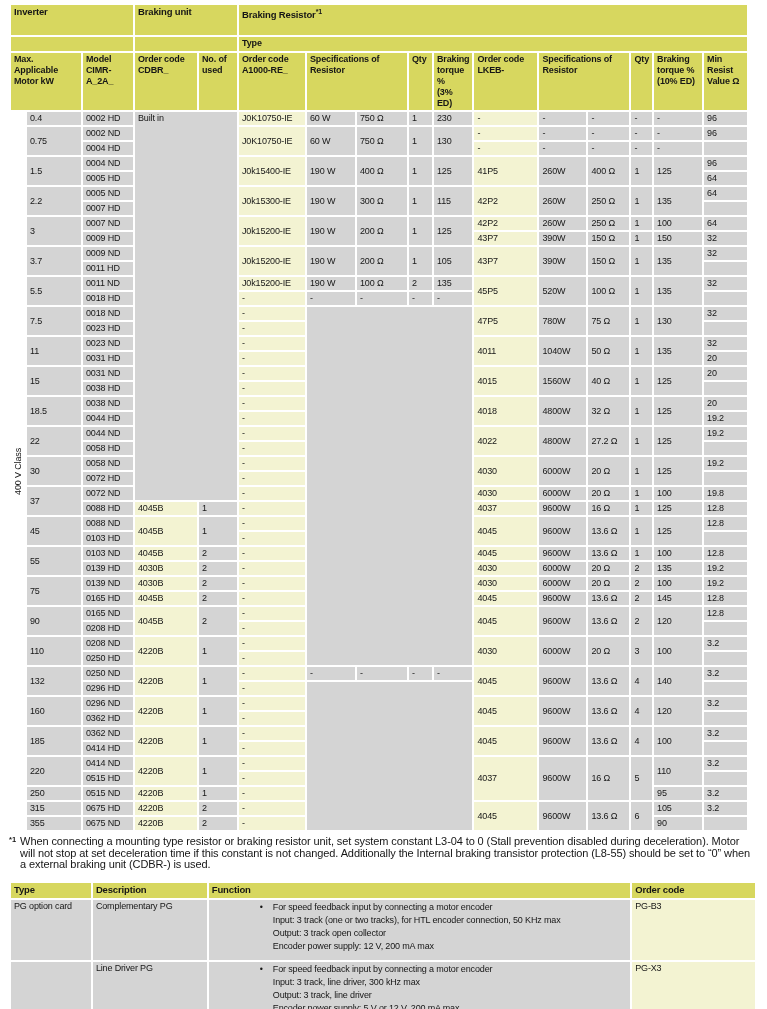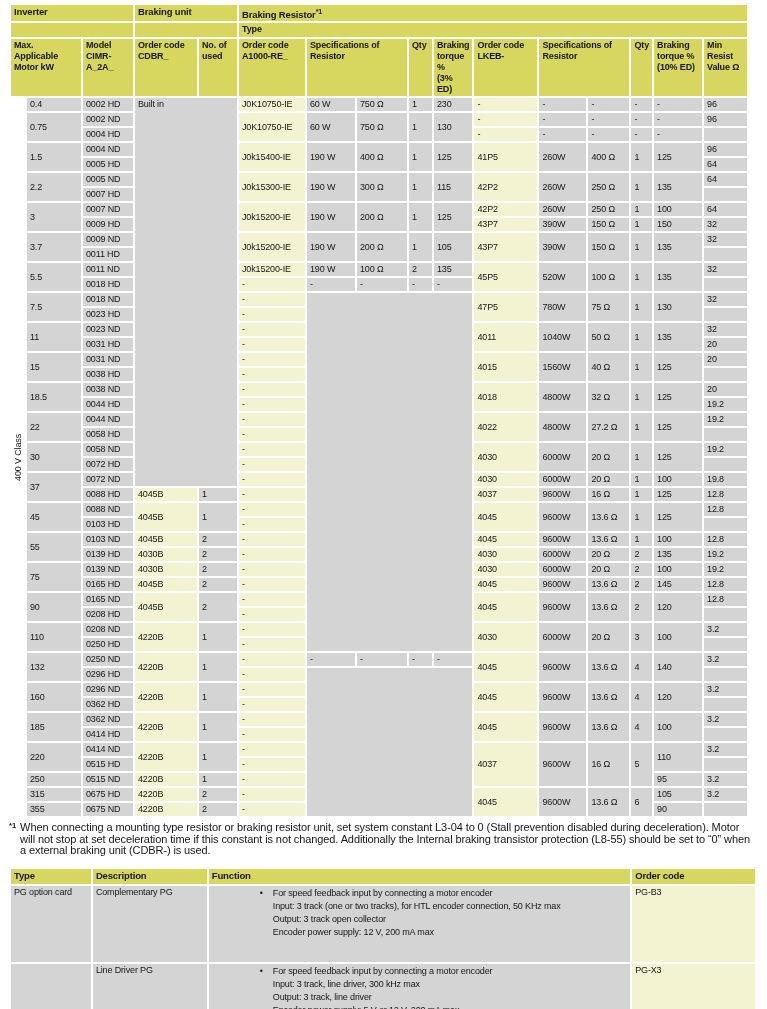--- a/index.html
+++ b/index.html
@@ -14,21 +14,21 @@
     font-family:"Liberation Sans",sans-serif;color:var(--ink);
   }
   table{border-collapse:separate;border-spacing:2px;table-layout:fixed;}
   th,td{overflow:hidden;}
   th{
     background:var(--olive);font-size:9px;font-weight:bold;text-align:left;
     padding:1px 3px;white-space:pre-line;vertical-align:top;line-height:11px;
     letter-spacing:-0.15px;
   }
   thead tr.h1 th{font-size:9.5px;}
-  thead tr.h1{height:16px;}
+  thead tr.h1{height:30px;}
   thead tr.h2{height:14px;}
   thead tr.h3{height:46px;}
   td{
     background:var(--gray);font-size:9px;padding:1px 3px;line-height:11px;
     white-space:nowrap;vertical-align:middle;letter-spacing:-0.15px;
   }
   #main-table tbody tr{height:13px;}
   td.y{background:var(--yellow);}
   td.w{background:#ffffff;}
   td.top{vertical-align:top;}
@@ -36,21 +36,21 @@
   .rotlab{
     writing-mode:vertical-rl;transform:rotate(180deg);
     margin:0 auto;font-size:9px;white-space:nowrap;line-height:13px;
   }
   sup{font-size:7px;font-weight:bold;}
   #footnote{display:flex;margin:4px 0 10px 0;width:748px;}
   #footnote .mark{font-size:7.5px;font-weight:bold;vertical-align:top;margin:-1px 4px 0 0;flex:0 0 auto;}
   #footnote .txt{font-size:11px;line-height:11.5px;letter-spacing:-0.1px;}
   #section-heading{font-size:11.5px;font-weight:bold;margin:2px 0 6px 0;}
   #section-heading .circ{font-weight:bold;margin-right:3px;font-size:12px;}
-  #feedback-table tbody tr{height:76px;}
+  #feedback-table tbody tr{height:60px;}
   #feedback-table td{vertical-align:top;white-space:normal;}
   #feedback-table thead tr{height:15px;}
   .fl{padding-left:13px;line-height:13px;margin-left:48px;}
   .fl.first{padding-left:0;}
   .blt{display:inline-block;width:13px;}
 </style>
 </head>
 <body>
 
 <div>

